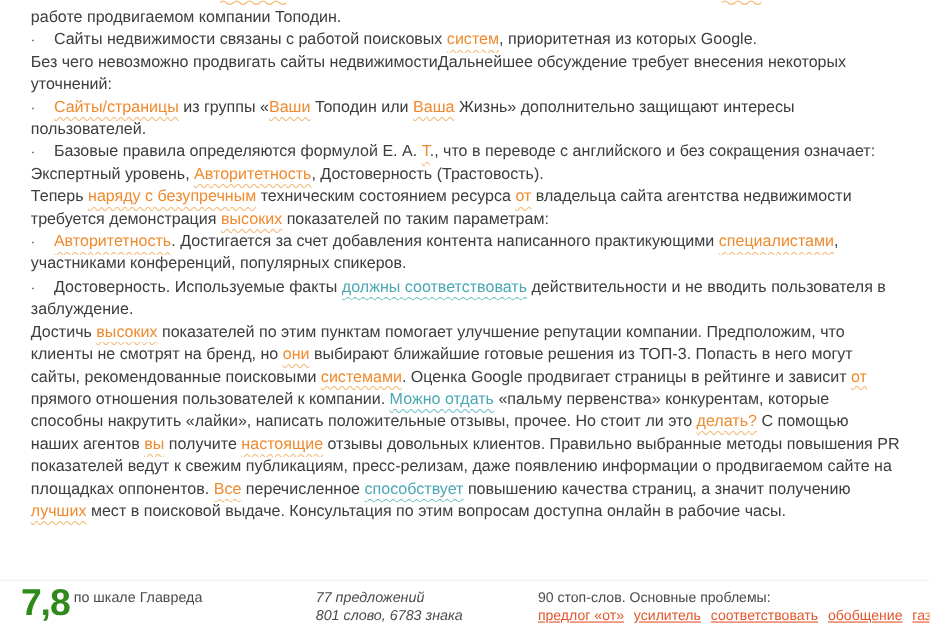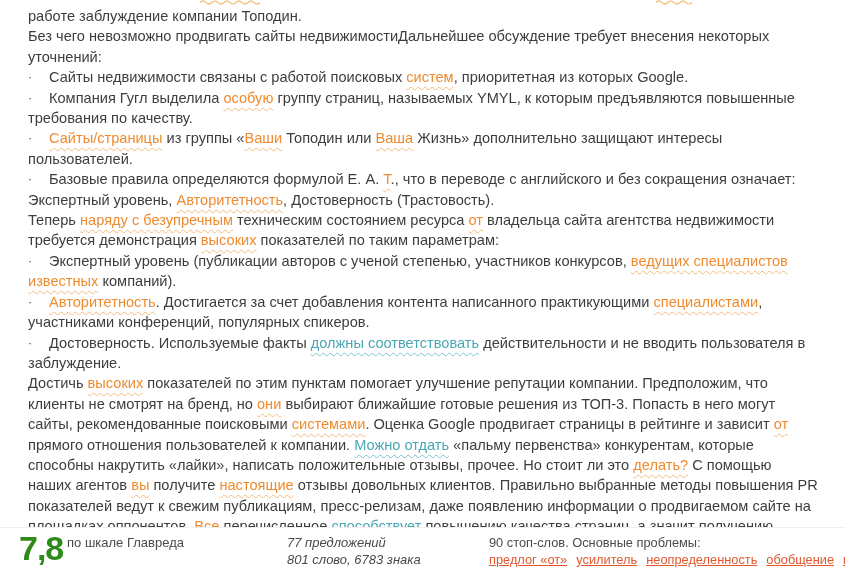--- a/index.html
+++ b/index.html
@@ -47,36 +47,34 @@
 <div class="clipped-waves">
   <svg style="left:200px" width="62" height="5" viewBox="0 0 62 5">
     <path d="M0 2.5 Q3 -0.5 6 2.5 T12 2.5 T18 2.5 T24 2.5 T30 2.5 T36 2.5 T42 2.5 T48 2.5 T54 2.5 T60 2.5" fill="none" stroke="#f5bd7e" stroke-width="1.2"></path>
   </svg>
   <svg style="left:656px" width="38" height="5" viewBox="0 0 38 5">
     <path d="M0 2.5 Q3 -0.5 6 2.5 T12 2.5 T18 2.5 T24 2.5 T30 2.5 T36 2.5" fill="none" stroke="#f5bd7e" stroke-width="1.2"></path>
   </svg>
 </div>
 
 <div class="editor" id="editor">
-    <div class="para"><span>работе заблуждение компании Топодин.</span></div>
+    <div class="para"><span>работе продвигаемом компании Топодин.</span></div>
+    <div class="para"><span class="marker">·</span><span>Сайты недвижимости связаны с работой поисковых </span><span class="hl orange">систем</span><span>, приоритетная из которых Google.</span></div>
     <div class="para"><span>Без чего невозможно продвигать сайты недвижимостиДальнейшее обсуждение требует внесения некоторых уточнений:</span></div>
-    <div class="para"><span class="marker">·</span><span>Сайты недвижимости связаны с работой поисковых </span><span class="hl orange">систем</span><span>, приоритетная из которых Google.</span></div>
-    <div class="para"><span class="marker">·</span><span>Компания Гугл выделила </span><span class="hl orange">особую</span><span> группу страниц, называемых YMYL, к которым предъявляются повышенные требования по качеству.</span></div>
     <div class="para"><span class="marker">·</span><span class="hl orange">Сайты/страницы</span><span> из группы «</span><span class="hl orange">Ваши</span><span> Топодин или </span><span class="hl orange">Ваша</span><span> Жизнь» дополнительно защищают интересы пользователей.</span></div>
     <div class="para"><span class="marker">·</span><span>Базовые правила определяются формулой Е. А. </span><span class="hl orange">Т</span><span>., что в переводе с  английского и без сокращения означает: Экспертный уровень, </span><span class="hl orange">Авторитетность</span><span>, Достоверность (Трастовость).</span></div>
     <div class="para"><span>Теперь </span><span class="hl orange">наряду с безупречным</span><span> техническим состоянием ресурса </span><span class="hl orange">от</span><span> владельца сайта агентства недвижимости требуется демонстрация </span><span class="hl orange">высоких</span><span> показателей по таким параметрам:</span></div>
-    <div class="para"><span class="marker">·</span><span>Экспертный уровень (публикации авторов с ученой степенью, участников конкурсов, </span><span class="hl orange">ведущих специалистов известных</span><span> компаний).</span></div>
     <div class="para"><span class="marker">·</span><span class="hl orange">Авторитетность</span><span>. Достигается за счет добавления контента написанного практикующими </span><span class="hl orange">специалистами</span><span>, участниками конференций, популярных спикеров.</span></div>
     <div class="para"><span class="marker">·</span><span>Достоверность. Используемые факты </span><span class="hl teal">должны соответствовать</span><span> действительности и не вводить пользователя в заблуждение.</span></div>
     <div class="para"><span>Достичь </span><span class="hl orange">высоких</span><span> показателей по этим пунктам помогает улучшение репутации компании. Предположим, что клиенты не смотрят на бренд, но </span><span class="hl orange">они</span><span> выбирают ближайшие готовые решения из ТОП-3. Попасть в него могут сайты, рекомендованные поисковыми </span><span class="hl orange">системами</span><span>. Оценка Google продвигает страницы в рейтинге и зависит </span><span class="hl orange">от</span><span> прямого отношения пользователей к компании. </span><span class="hl teal">Можно отдать</span><span> «пальму первенства» конкурентам, которые способны накрутить «лайки»,  написать положительные отзывы, прочее. Но стоит ли это </span><span class="hl orange">делать?</span><span> С помощью наших агентов </span><span class="hl orange">вы</span><span> получите </span><span class="hl orange">настоящие</span><span> отзывы довольных клиентов. Правильно выбранные методы повышения PR показателей ведут к свежим публикациям, пресс-релизам, даже появлению информации о продвигаемом сайте на площадках оппонентов. </span><span class="hl orange">Все</span><span> перечисленное </span><span class="hl teal">способствует</span><span> повышению качества страниц, а значит получению </span><span class="hl orange">лучших</span><span> мест в поисковой выдаче. Консультация по этим вопросам доступна онлайн в рабочие часы.</span></div>
   </div>
 
 <div class="footer">
   <div class="score-num">7,8</div>
   <div class="score-caption">
     <div>по шкале Главреда</div>
   </div>
   <div class="stats">
     <div>77 предложений</div>
     <div>801 слово, 6783 знака</div>
   </div>
-  <div class="problems"><span>90 стоп-слов. Основные проблемы: </span><span id="problem-links"><span class="plink">предлог «от»</span><span class="plink">усилитель</span><span class="plink">неопределенность</span><span class="plink">обобщение</span><span class="plink">газетный штамп</span></span></div>
+  <div class="problems"><span>90 стоп-слов. Основные проблемы: </span><span id="problem-links"><span class="plink">предлог «от»</span><span class="plink">усилитель</span><span class="plink">соответствовать</span><span class="plink">обобщение</span><span class="plink">газетный штамп</span></span></div>
 </div>
 
 </body></html>

